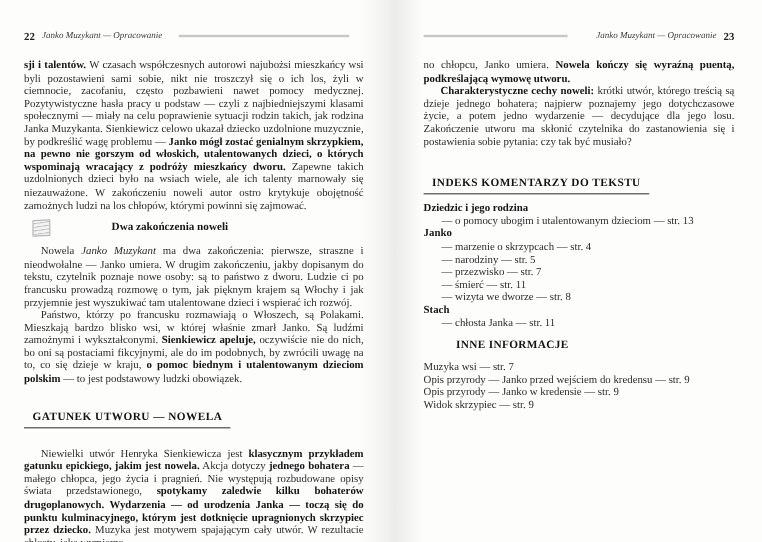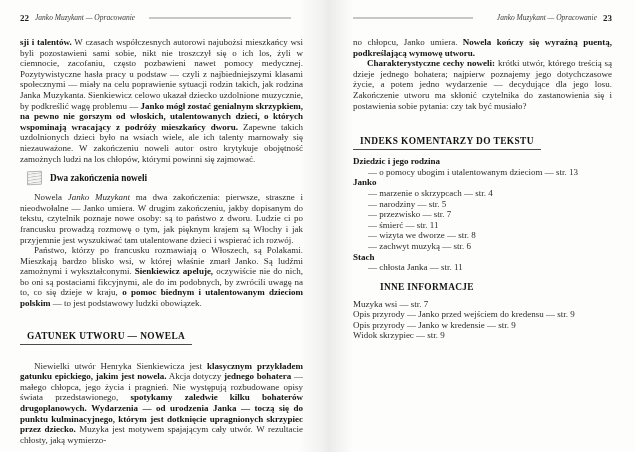--- a/index.html
+++ b/index.html
@@ -9,39 +9,39 @@
     display:flex;overflow:hidden;
   }
   .gutter{
     position:absolute;left:299px;top:0;width:54px;height:452px;
     background:linear-gradient(to right,rgba(0,0,0,0) 0%,rgba(0,0,0,0.05) 45%,rgba(0,0,0,0.07) 55%,rgba(0,0,0,0) 100%);
     pointer-events:none;
   }
   .page{box-sizing:border-box;padding-top:12px;}
   .page-left{width:318px;padding-left:20px;padding-right:15px;}
   .page-right{width:317px;padding-left:35px;padding-right:23px;}
-  .pagehead{display:flex;align-items:center;height:11px;}
+  .pagehead{display:flex;align-items:center;height:11px;margin-top:12px;}
   .pagenum{font-weight:bold;font-size:9px;color:#1d1d1d;}
   .runhead{font-style:italic;font-size:7.5px;color:#3a3a3a;white-space:nowrap;}
   .page-left .runhead{margin-left:6px;}
   .page-right .runhead{margin-right:6px;}
   .headrule{height:2px;background:#c7c7c7;flex:1;}
   .page-left .headrule{margin-left:14px;margin-right:12px;}
   .page-right .headrule{margin-right:24px;}
   .para{
     margin:0;font-size:9px;line-height:10.6px;text-align:justify;
     color:#2b2b2b;
   }
   .para.first{margin-top:14px;}
   .indent{text-indent:14px;}
   .b{font-weight:bold;color:#141414;}
   .i{font-style:italic;font-family:Liberation Serif, serif;}
   .subhead{
     margin-top:6px;height:15px;display:flex;align-items:center;
-    font-weight:bold;font-size:9.3px;color:#151515;
+    font-weight:bold;font-size:9.3px;color:#151515;gap:43px;
   }
   .doc-icon{
     width:13px;height:12px;margin-left:7px;margin-right:8px;
     background:
       repeating-linear-gradient(175deg,#f3f3f3 0px,#f3f3f3 1.5px,#bdbdbd 2px,#f3f3f3 3px);
     border:1px solid #b5b5b5;border-radius:1px;
     transform:skewY(-3deg);
   }
   .p2{margin-top:7px;}
   .sechead{text-align:left;margin-top:16px;}
@@ -108,21 +108,20 @@
 
     <div class="entries">
         <div class="entry b">Dziedzic i jego rodzina</div>
         <div class="entry ind">— o pomocy ubogim i utalentowanym dzieciom — str. 13</div>
         <div class="entry b">Janko</div>
         <div class="entry ind">— marzenie o skrzypcach — str. 4</div>
         <div class="entry ind">— narodziny — str. 5</div>
         <div class="entry ind">— przezwisko — str. 7</div>
         <div class="entry ind">— śmierć — str. 11</div>
         <div class="entry ind">— wizyta we dworze — str. 8</div>
-        <div class="entry ind">— zachwyt muzyką — str. 6</div>
         <div class="entry b">Stach</div>
         <div class="entry ind">— chłosta Janka — str. 11</div>
       </div>
 
     <div class="index-subhead second">INNE INFORMACJE</div>
     <div class="entries second">
         <div class="entry">Muzyka wsi — str. 7</div>
         <div class="entry">Opis przyrody — Janko przed wejściem do kredensu — str. 9</div>
         <div class="entry">Opis przyrody — Janko w kredensie — str. 9</div>
         <div class="entry">Widok skrzypiec — str. 9</div>

